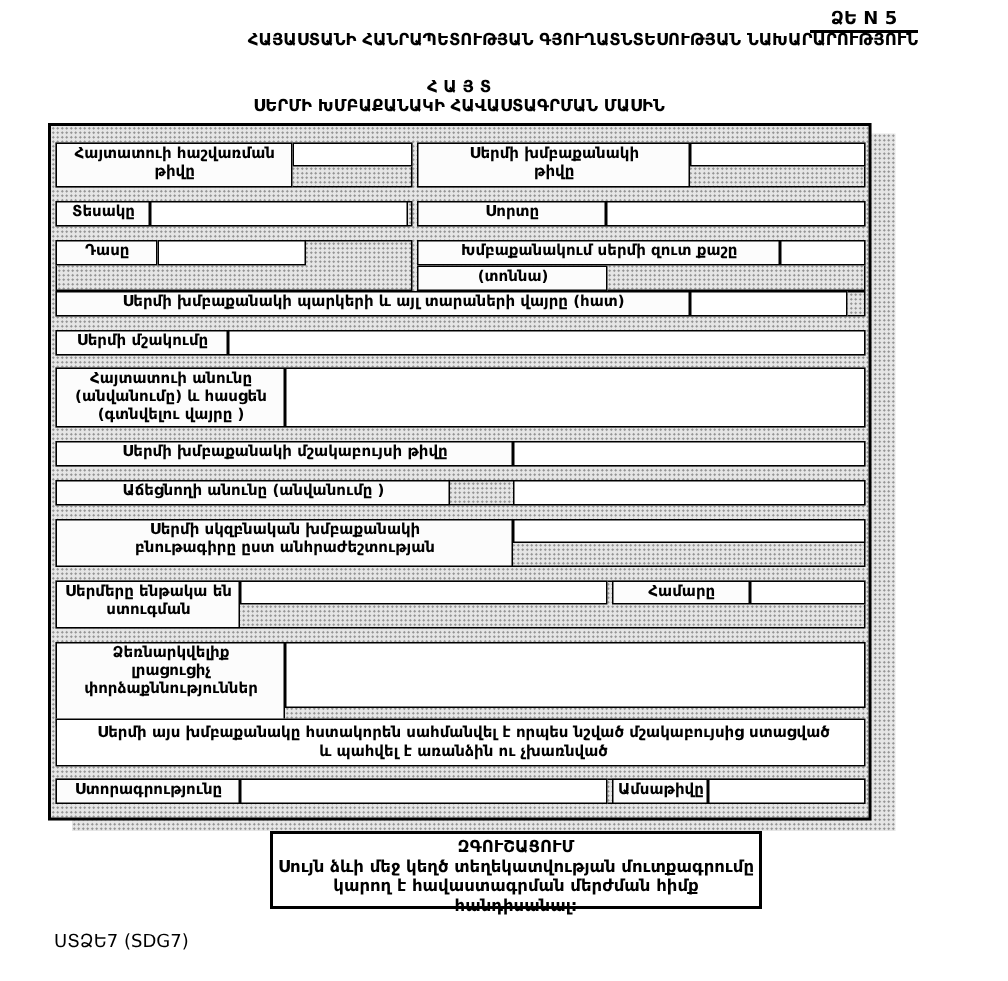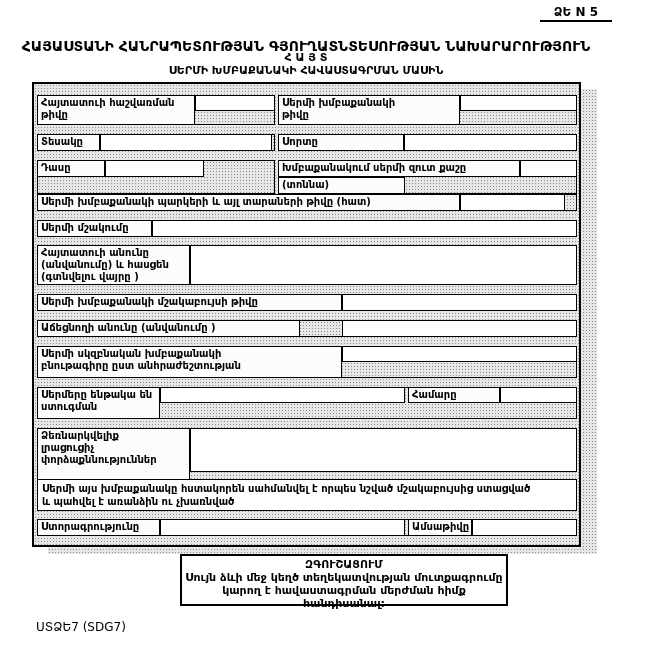--- a/index.html
+++ b/index.html
@@ -8,21 +8,21 @@
 
   
   .dk{background-color:#e6e6e6;
       background-image:radial-gradient(#8d8d8d 30%, transparent 34%);
       background-size:3px 3px;}
   .lt{background-color:#fcfcfc;
       background-image:radial-gradient(#cwhite 0%, transparent 0%),radial-gradient(#cccccc 28%, transparent 32%);
       background-size:3px 3px,3px 3px;}
 
   .abs{position:absolute;box-sizing:border-box;}
-  .cell{position:absolute;box-sizing:border-box;border:1px solid #000;}
+  .cell{position:absolute;box-sizing:border-box;border:1px solid #000;text-align:center;}
   .bd{z-index:1;}
   .lbl{z-index:2;font-size:10px;font-weight:700;line-height:12px;padding:1px 2px 0 3px;color:#000;overflow:hidden;white-space:nowrap;}
   .fld{z-index:3;background:#fff;margin:0;padding:0 2px;font:700 10px "DejaVu Sans",sans-serif;outline:none;}
   input.fld{appearance:none;-webkit-appearance:none;border:1px solid #000;}
 
   #form-table{left:32px;top:82px;width:549px;height:465px;border:2px solid #000;z-index:2;}
   #table-shadow{left:48px;top:89px;width:549px;height:465px;z-index:0;}
 
   .title{position:absolute;left:0;width:612px;text-align:center;font-weight:700;color:#000;}
   #form-number{position:absolute;left:540px;top:5px;width:72px;text-align:center;
@@ -32,21 +32,21 @@
   #form-code{position:absolute;left:36px;top:620px;font-size:12px;font-weight:400;}
   .decl-line{font-size:10px;font-weight:700;line-height:13px;padding-left:4px;}
 </style>
 </head>
 <body>
 
 <div id="page">
 
   <div id="form-number">ՁԵ N 5</div>
 
-  <div class="title" style="top:38px;font-size:14px;">ՀԱՅԱՍՏԱՆԻ ՀԱՆՐԱՊԵՏՈՒԹՅԱՆ ԳՅՈՒՂԱՏՆՏԵՍՈՒԹՅԱՆ ՆԱԽԱՐԱՐՈՒԹՅՈՒՆ</div>
+  <div class="title" style="top:20px;font-size:11px;text-align:right;">ՀԱՅԱՍՏԱՆԻ ՀԱՆՐԱՊԵՏՈՒԹՅԱՆ ԳՅՈՒՂԱՏՆՏԵՍՈՒԹՅԱՆ ՆԱԽԱՐԱՐՈՒԹՅՈՒՆ</div>
   <div class="title" style="top:51px;font-size:11px;">Հ Ա Յ Տ</div>
   <div class="title" style="top:64px;font-size:11px;">ՍԵՐՄԻ ԽՄԲԱՔԱՆԱԿԻ ՀԱՎԱՍՏԱԳՐՄԱՆ ՄԱՍԻՆ</div>
 
   <div id="table-shadow" class="abs dk"></div>
 
   <div id="form-table" class="abs dk">
 
     <div class="cell bd dk" style="left:3px;top:11px;width:238px;height:30px;"></div>
     <div class="cell lbl lt" style="left:3px;top:11px;width:158px;height:30px;">
       <div>Հայտատուի հաշվառման</div>
@@ -69,21 +69,21 @@
 
     <div class="cell bd dk" style="left:3px;top:76px;width:238px;height:34px;"></div>
     <div class="cell lbl lt" style="left:3px;top:76px;width:68px;height:17px;">Դասը</div>
     <input class="cell fld" style="left: 71px; top: 76px; width: 99px; height: 17px;">
     <div class="cell bd dk" style="left:244px;top:76px;width:299px;height:34px;"></div>
     <div class="cell lbl lt" style="left:244px;top:76px;width:242px;height:17px;">Խմբաքանակում սերմի զուտ քաշը</div>
     <input class="cell fld" style="left: 486px; top: 76px; width: 57px; height: 17px;">
     <div class="cell lbl lt" style="left:244px;top:93px;width:127px;height:17px;">(տոննա)</div>
 
     <div class="cell bd dk" style="left:3px;top:110px;width:540px;height:17px;"></div>
-    <div class="cell lbl lt" style="left:3px;top:110px;width:423px;height:17px;">Սերմի խմբաքանակի պարկերի և այլ տարաների թիվը (հատ)</div>
+    <div class="cell lbl lt" style="left:3px;top:110px;width:423px;height:17px;">Սերմի խմբաքանակի պարկերի և այլ տարաների վայրը (հատ)</div>
     <input class="cell fld" style="left: 426px; top: 110px; width: 105px; height: 17px;">
 
     <div class="cell bd dk" style="left:3px;top:136px;width:540px;height:17px;"></div>
     <div class="cell lbl lt" style="left:3px;top:136px;width:115px;height:17px;">Սերմի մշակումը</div>
     <input class="cell fld" style="left: 118px; top: 136px; width: 425px; height: 17px;">
 
     <div class="cell bd dk" style="left:3px;top:161px;width:540px;height:40px;"></div>
     <div class="cell lbl lt" style="left:3px;top:161px;width:153px;height:40px;">
       <div>Հայտատուի անունը</div>
       <div>(անվանումը) և հասցեն</div>

